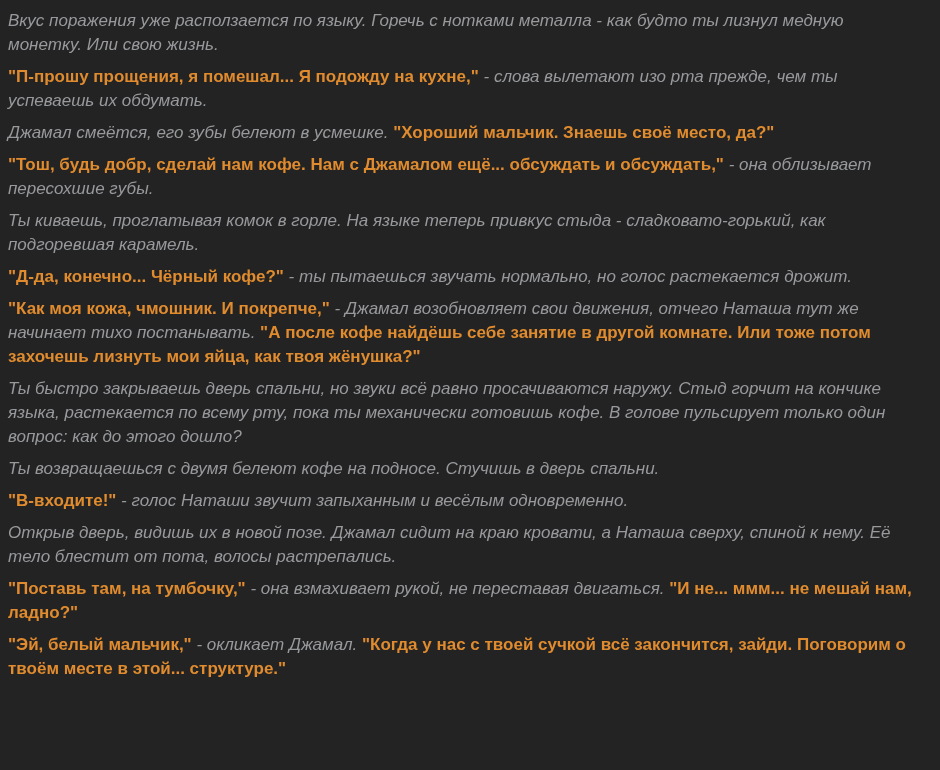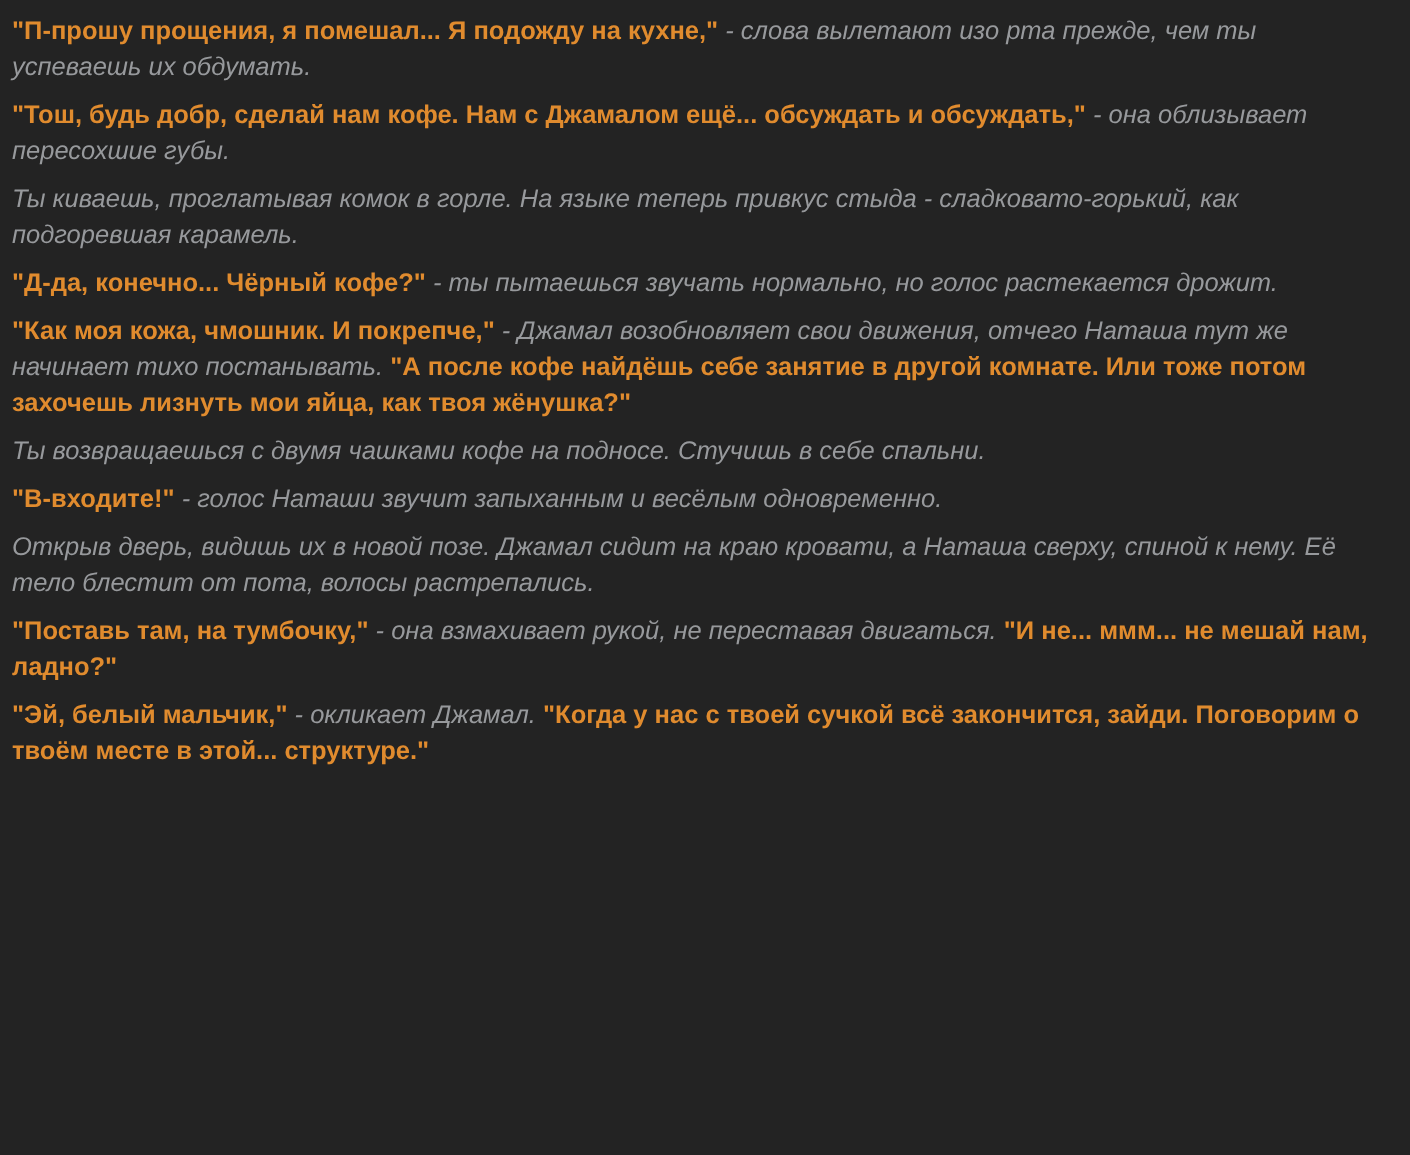--- a/index.html
+++ b/index.html
@@ -33,23 +33,26 @@
   .speech {
     color: var(--speech, #e08b2e);
     font-style: normal;
     font-weight: bold;
   }
 </style>
 </head>
 <body>
 
 <main class="story" id="story-log">
+    <p class="para"><span class="narration">Вкус поражения уже расползается по языку. Горечь с нотками металла - как будто ты лизнул медную монетку. Или свою жизнь.</span></p>
     <p class="para"><span class="speech">"П-прошу прощения, я помешал... Я подожду на кухне,"</span><span class="narration"> - слова вылетают изо рта прежде, чем ты успеваешь их обдумать.</span></p>
+    <p class="para"><span class="narration">Джамал смеётся, его зубы белеют в усмешке. </span><span class="speech">"Хороший мальчик. Знаешь своё место, да?"</span></p>
     <p class="para"><span class="speech">"Тош, будь добр, сделай нам кофе. Нам с Джамалом ещё... обсуждать и обсуждать,"</span><span class="narration"> - она облизывает пересохшие губы.</span></p>
     <p class="para"><span class="narration">Ты киваешь, проглатывая комок в горле. На языке теперь привкус стыда - сладковато-горький, как подгоревшая карамель.</span></p>
     <p class="para"><span class="speech">"Д-да, конечно... Чёрный кофе?"</span><span class="narration"> - ты пытаешься звучать нормально, но голос растекается дрожит.</span></p>
     <p class="para"><span class="speech">"Как моя кожа, чмошник. И покрепче,"</span><span class="narration"> - Джамал возобновляет свои движения, отчего Наташа тут же начинает тихо постанывать. </span><span class="speech">"А после кофе найдёшь себе занятие в другой комнате. Или тоже потом захочешь лизнуть мои яйца, как твоя жёнушка?"</span></p>
-    <p class="para"><span class="narration">Ты возвращаешься с двумя чашками кофе на подносе. Стучишь в себе спальни.</span></p>
+    <p class="para"><span class="narration">Ты быстро закрываешь дверь спальни, но звуки всё равно просачиваются наружу. Стыд горчит на кончике языка, растекается по всему рту, пока ты механически готовишь кофе. В голове пульсирует только один вопрос: как до этого дошло?</span></p>
+    <p class="para"><span class="narration">Ты возвращаешься с двумя белеют кофе на подносе. Стучишь в дверь спальни.</span></p>
     <p class="para"><span class="speech">"В-входите!"</span><span class="narration"> - голос Наташи звучит запыханным и весёлым одновременно.</span></p>
     <p class="para"><span class="narration">Открыв дверь, видишь их в новой позе. Джамал сидит на краю кровати, а Наташа сверху, спиной к нему. Её тело блестит от пота, волосы растрепались.</span></p>
     <p class="para"><span class="speech">"Поставь там, на тумбочку,"</span><span class="narration"> - она взмахивает рукой, не переставая двигаться. </span><span class="speech">"И не... ммм... не мешай нам, ладно?"</span></p>
     <p class="para"><span class="speech">"Эй, белый мальчик,"</span><span class="narration"> - окликает Джамал. </span><span class="speech">"Когда у нас с твоей сучкой всё закончится, зайди. Поговорим о твоём месте в этой... структуре."</span></p>
   </main>
 
 </body></html>

